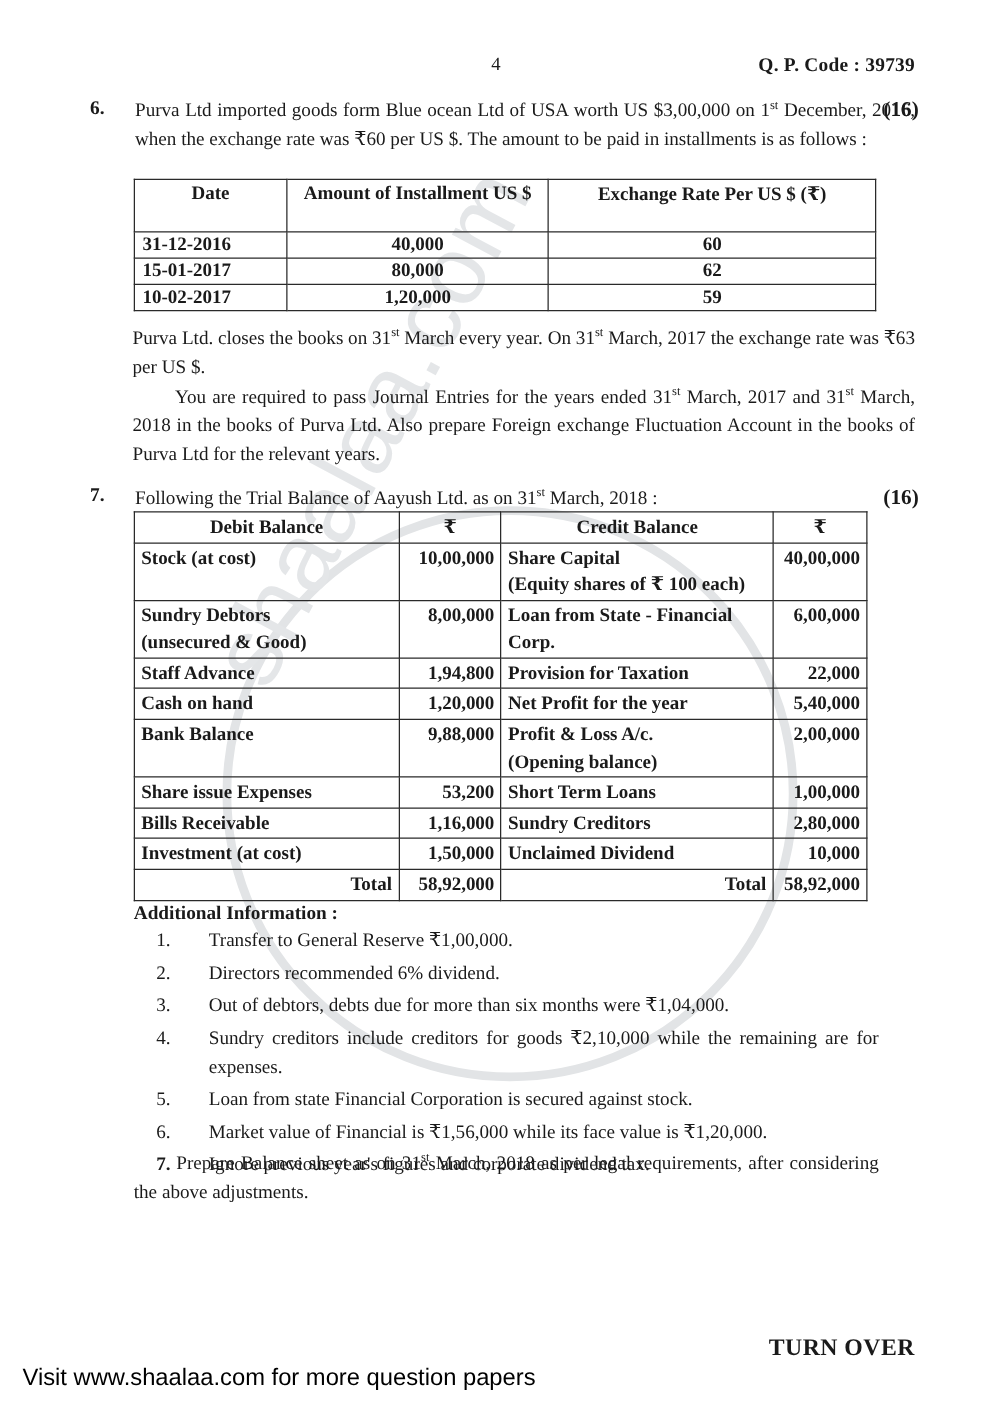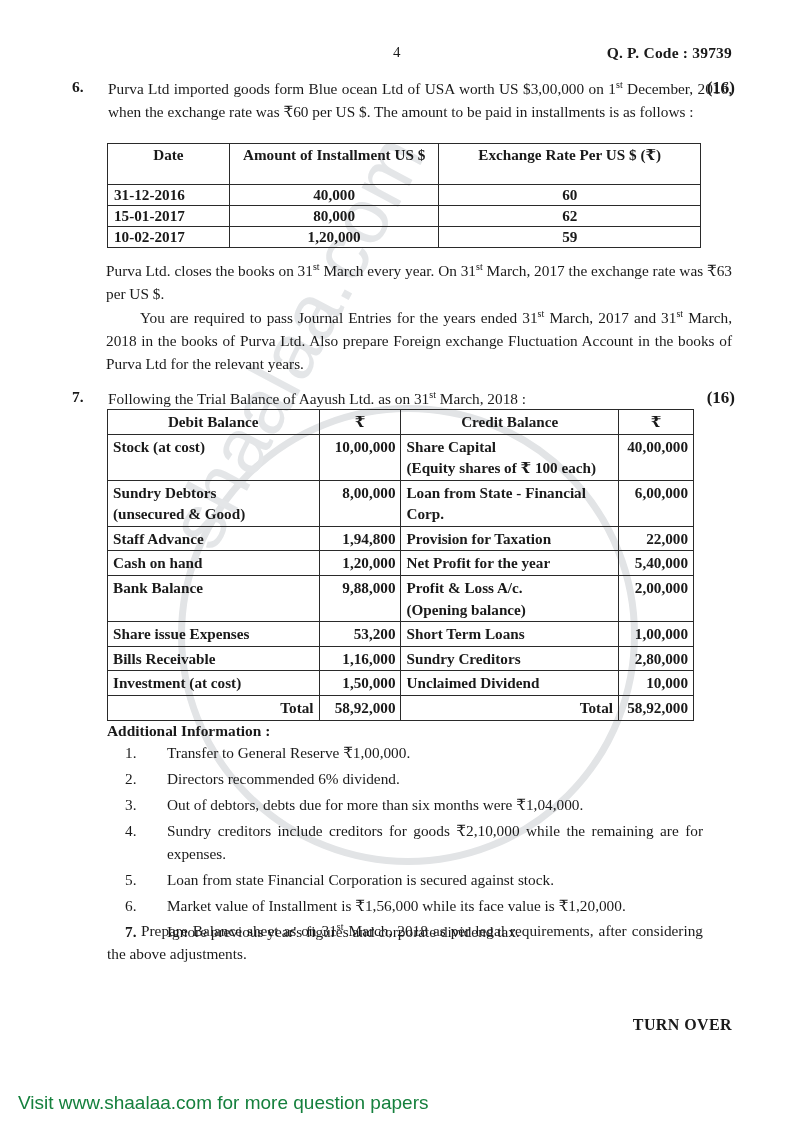--- a/index.html
+++ b/index.html
@@ -208,32 +208,32 @@
     font-size: 15.3px;
     line-height: 1.5;
     text-indent: 34px;
     text-align: justify;
   }
 
   
   #turn-over {
     position: absolute;
     right: 68px;
-    top: 1016px;
-    font-size: 16px;
+    top: 1068px;
+    font-size: 19px;
     font-weight: bold;
     letter-spacing: 0.4px;
   }
   #site-footer {
     position: absolute;
     left: 18px;
     top: 1092px;
     font-family: "Liberation Sans", "DejaVu Sans", sans-serif;
     font-size: 19px;
-    color: #15803d;
+    color: #000000;
   }
 </style>
 </head>
 <body>
 
 <div id="page">
 
   <div class="watermark-layer">
     <div class="wm-ring"></div>
     <div class="wm-text">shaalaa.com</div>
@@ -423,21 +423,21 @@
       <li>
         <span class="li-num">4.</span>
         <span>Sundry creditors include creditors for goods ₹2,10,000 while the remaining are for expenses.</span>
       </li>
       <li>
         <span class="li-num">5.</span>
         <span>Loan from state Financial Corporation is secured against stock.</span>
       </li>
       <li>
         <span class="li-num">6.</span>
-        <span>Market value of Installment is ₹1,56,000 while its face value is ₹1,20,000.</span>
+        <span>Market value of Financial is ₹1,56,000 while its face value is ₹1,20,000.</span>
       </li>
       <li class="bold-num">
         <span class="li-num">7.</span>
         <span>Ignore previous year's figures and corporate dividend tax.</span>
       </li>
     </ul>
 
     <div id="closing-para"><span>Prepare  Balance  sheet  as  on  31</span><sup>st</sup><span>  March,  2018  as  per  legal  requirements,  after considering the above adjustments.</span></div>
 
     <div id="turn-over">TURN OVER</div>

